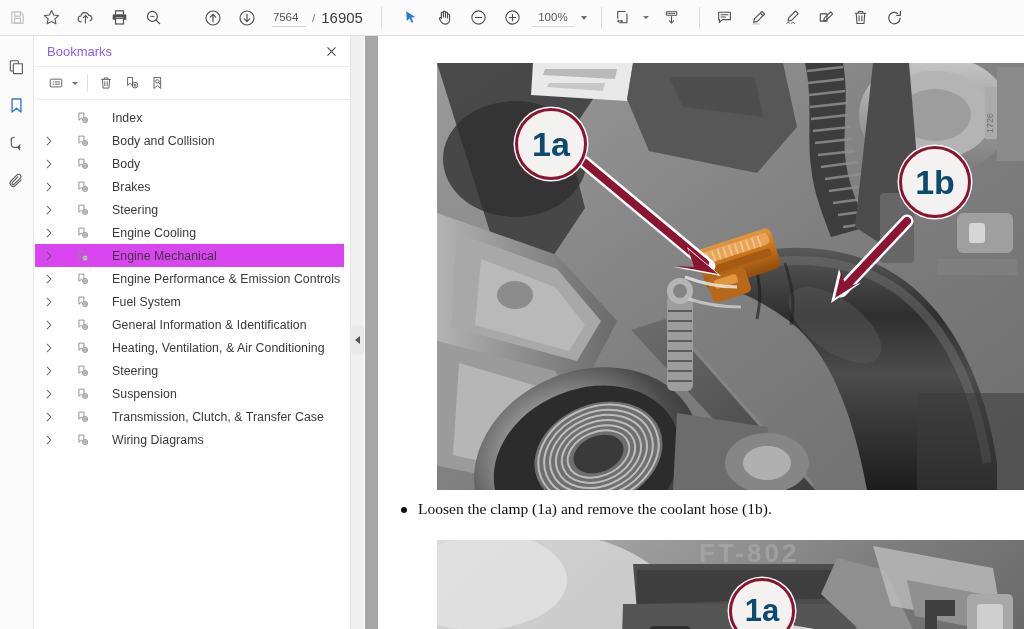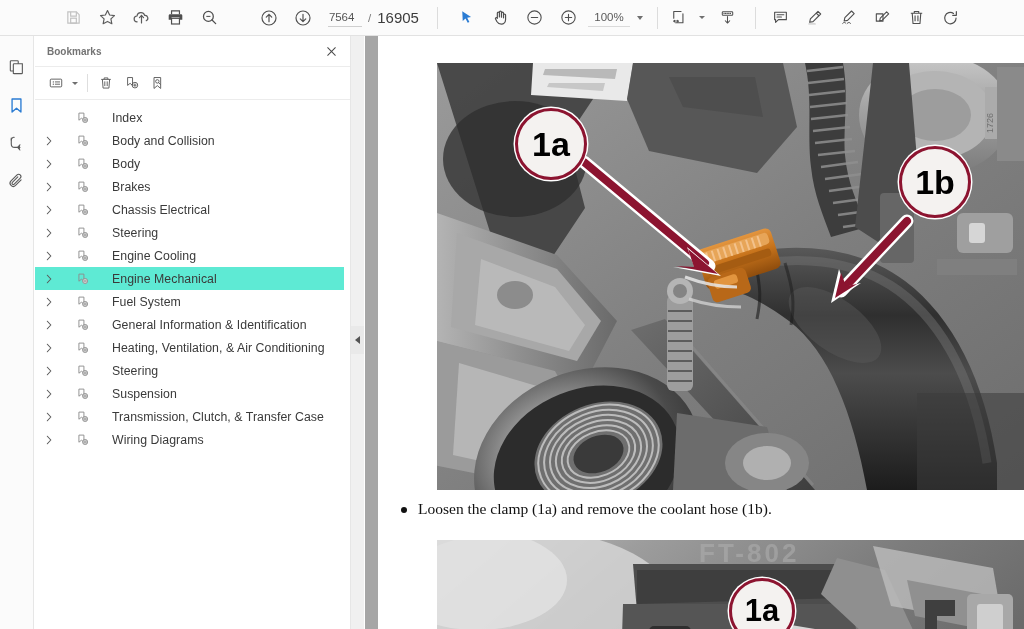--- a/index.html
+++ b/index.html
@@ -9,21 +9,21 @@
     font-family: "Liberation Sans", sans-serif;
     background: #ffffff;
   }
   #app { position: relative; width: 1024px; height: 629px; background:#fff; }
 
   
   .toolbar {
     position: absolute; left:0; top:0; width:1024px; height:36px;
     background: #fbfbfb;
     border-bottom: 1px solid #e2e2e2;
-    display:flex; align-items:center;justify-content:center;
+    display:flex; align-items:center;
   }
   .tb-group { display:flex; align-items:center; }
   .tb-btn {
     width: 34px; height: 34px;
     display:flex; align-items:center; justify-content:center;
     cursor: pointer;
   }
   .tb-btn svg { display:block; }
   .tb-sep {
     width:1px; height:22px; background:#dcdcdc; margin:0 4px;
@@ -79,40 +79,40 @@
   
   .panel {
     position:absolute; left:35px; top:36px; width:316px; height:593px;
     background:#ffffff; border-right:1px solid #e6e6e6;
   }
   .panel-head {
     height:31px; display:flex; align-items:center; justify-content:space-between;
     padding: 0 10px 0 12px;
     border-bottom:1px solid #ececec;
   }
-  .panel-title { font-size:10px; color:#737373;font-weight:bold; }
+  .panel-title { font-size:13px; color:#8b5cf6; }
   .panel-close { cursor:pointer; width:18px;height:18px; display:flex;align-items:center;justify-content:center; }
 
   .panel-tools {
     height:33px; display:flex; align-items:center; padding-left:8px;
     border-bottom:1px solid #ececec;
   }
   .ptool {
     width:26px;height:26px;display:flex;align-items:center;justify-content:center;cursor:pointer;
   }
   .ptool-sep { width:1px;height:18px;background:#dedede;margin:0 5px; }
 
   .bm-list { padding-top: 6px; }
   .bm-row {
     height:23px; display:flex; align-items:center;
     padding-left: 6px; cursor:pointer; font-size:12.3px; color:#3a3a3a;
     position: relative;
     gap: 17px;
   }
-  .bm-row.selected { background:#5eead4; margin-right: 6px; }
+  .bm-row.selected { background:#d946ef; margin-right: 6px; }
   .bm-chev {
     width:16px;height:16px;display:flex;align-items:center;justify-content:center;
     flex:0 0 16px;
   }
   .bm-chev.empty { visibility:hidden; }
   .bm-ico { width:18px;height:16px;display:flex;align-items:center;justify-content:center;flex:0 0 18px;margin-right:3px;}
   .bm-label { white-space:nowrap; letter-spacing:0.05px; }
 
   
   .panel-sb-track {
@@ -158,21 +158,21 @@
     position:absolute; left:58px; top:504px; width:587px; height:200px;
     overflow:hidden; background:#8a8a8a;
   }
 
   
   .callout {
     position:absolute; border-radius:50%;
     background:#f4f2f0; border: 3px solid #8c1430;
     display:flex; align-items:center; justify-content:center;
     font-family:"Liberation Sans", sans-serif; font-weight:bold;
-    color:#000000; box-shadow: 0 0 0 1.5px #ffffff;
+    color:#0c4a6e; box-shadow: 0 0 0 1.5px #ffffff;
   }
   .cal-1a-main { left:78px; top:45px; width:72px; height:72px; font-size:34px; }
   .cal-1b-main { left:462px; top:83px; width:72px; height:72px; font-size:34px;text-align:center; }
   .cal-1a-2    { left:292px; top:38px; width:66px; height:66px; font-size:31px; }
 </style>
 </head>
 <body>
 
 <div id="app">
 
@@ -468,35 +468,20 @@
               <path d="M2 1.5L6.2 6 2 10.5" stroke-linecap="round" stroke-linejoin="round"></path>
             </svg>
           </span>
           <span class="bm-ico">
             <svg width="14" height="14" viewBox="0 0 24 24" fill="none" stroke="#8d8d8d" stroke-width="1.6">
               <path d="M5 3.6h8.6v12.2L9.3 12.4 5 15.8z" stroke-linejoin="round"></path>
               <circle cx="15.6" cy="15.4" r="4.4" fill="#d6d6d6" stroke="#8d8d8d" stroke-width="1.4"></circle>
               <path d="M13 14.2h5.2M13 16.6h5.2" stroke-width="1.1"></path>
             </svg>
           </span>
-          <span class="bm-label">Chassis Electrical</span>
-        </div>
-        <div class="bm-row">
-          <span class="bm-chev">
-            <svg width="8" height="10" viewBox="0 0 8 12" fill="none" stroke="#5a5a5a" stroke-width="1.3">
-              <path d="M2 1.5L6.2 6 2 10.5" stroke-linecap="round" stroke-linejoin="round"></path>
-            </svg>
-          </span>
-          <span class="bm-ico">
-            <svg width="14" height="14" viewBox="0 0 24 24" fill="none" stroke="#8d8d8d" stroke-width="1.6">
-              <path d="M5 3.6h8.6v12.2L9.3 12.4 5 15.8z" stroke-linejoin="round"></path>
-              <circle cx="15.6" cy="15.4" r="4.4" fill="#d6d6d6" stroke="#8d8d8d" stroke-width="1.4"></circle>
-              <path d="M13 14.2h5.2M13 16.6h5.2" stroke-width="1.1"></path>
-            </svg>
-          </span>
           <span class="bm-label">Steering</span>
         </div>
         <div class="bm-row">
           <span class="bm-chev">
             <svg width="8" height="10" viewBox="0 0 8 12" fill="none" stroke="#5a5a5a" stroke-width="1.3">
               <path d="M2 1.5L6.2 6 2 10.5" stroke-linecap="round" stroke-linejoin="round"></path>
             </svg>
           </span>
           <span class="bm-ico">
             <svg width="14" height="14" viewBox="0 0 24 24" fill="none" stroke="#8d8d8d" stroke-width="1.6">
@@ -514,20 +499,35 @@
             </svg>
           </span>
           <span class="bm-ico">
             <svg width="14" height="14" viewBox="0 0 24 24" fill="none" stroke="#8d8d8d" stroke-width="1.6">
               <path d="M5 3.6h8.6v12.2L9.3 12.4 5 15.8z" stroke-linejoin="round"></path>
               <circle cx="15.6" cy="15.4" r="4.4" fill="#d6d6d6" stroke="#8d8d8d" stroke-width="1.4"></circle>
               <path d="M13 14.2h5.2M13 16.6h5.2" stroke-width="1.1"></path>
             </svg>
           </span>
           <span class="bm-label">Engine Mechanical</span>
+        </div>
+        <div class="bm-row">
+          <span class="bm-chev">
+            <svg width="8" height="10" viewBox="0 0 8 12" fill="none" stroke="#5a5a5a" stroke-width="1.3">
+              <path d="M2 1.5L6.2 6 2 10.5" stroke-linecap="round" stroke-linejoin="round"></path>
+            </svg>
+          </span>
+          <span class="bm-ico">
+            <svg width="14" height="14" viewBox="0 0 24 24" fill="none" stroke="#8d8d8d" stroke-width="1.6">
+              <path d="M5 3.6h8.6v12.2L9.3 12.4 5 15.8z" stroke-linejoin="round"></path>
+              <circle cx="15.6" cy="15.4" r="4.4" fill="#d6d6d6" stroke="#8d8d8d" stroke-width="1.4"></circle>
+              <path d="M13 14.2h5.2M13 16.6h5.2" stroke-width="1.1"></path>
+            </svg>
+          </span>
+          <span class="bm-label">Engine Performance &amp; Emission Controls</span>
         </div>
         <div class="bm-row">
           <span class="bm-chev">
             <svg width="8" height="10" viewBox="0 0 8 12" fill="none" stroke="#5a5a5a" stroke-width="1.3">
               <path d="M2 1.5L6.2 6 2 10.5" stroke-linecap="round" stroke-linejoin="round"></path>
             </svg>
           </span>
           <span class="bm-ico">
             <svg width="14" height="14" viewBox="0 0 24 24" fill="none" stroke="#8d8d8d" stroke-width="1.6">
               <path d="M5 3.6h8.6v12.2L9.3 12.4 5 15.8z" stroke-linejoin="round"></path>

